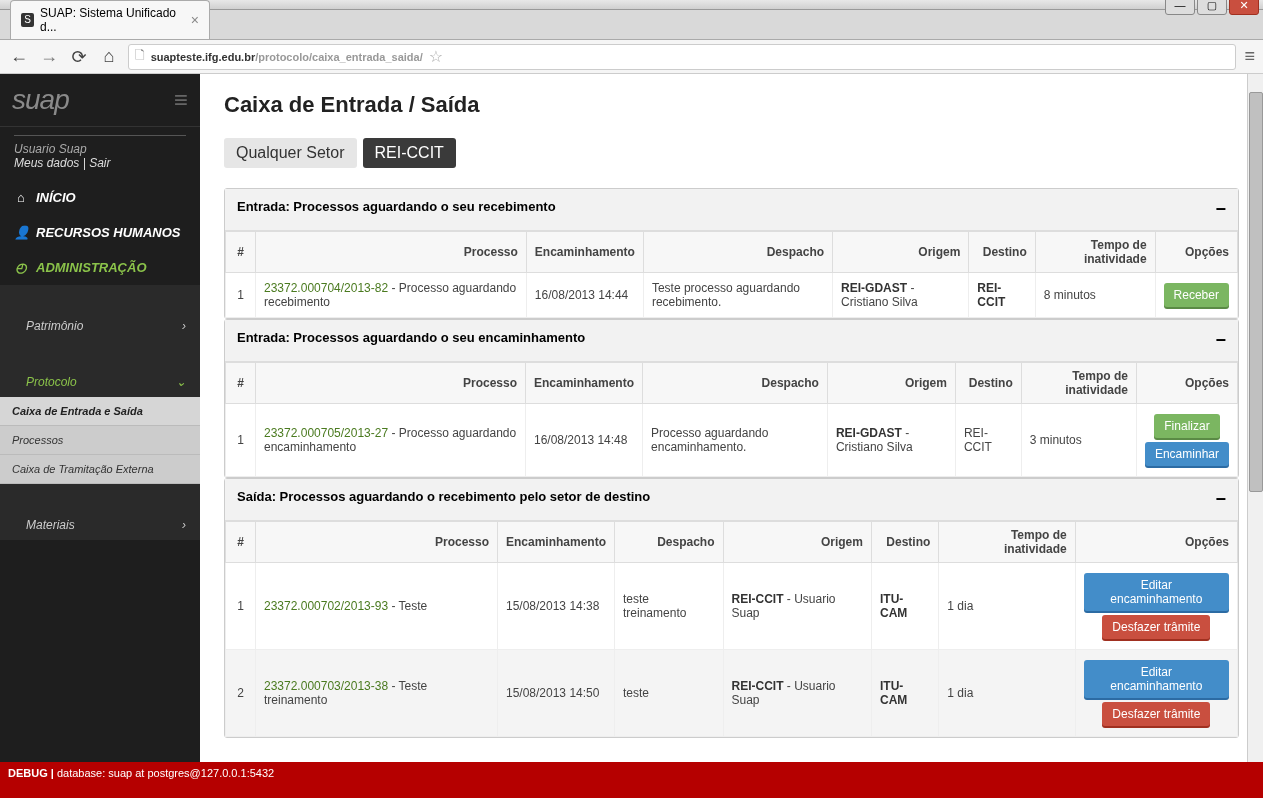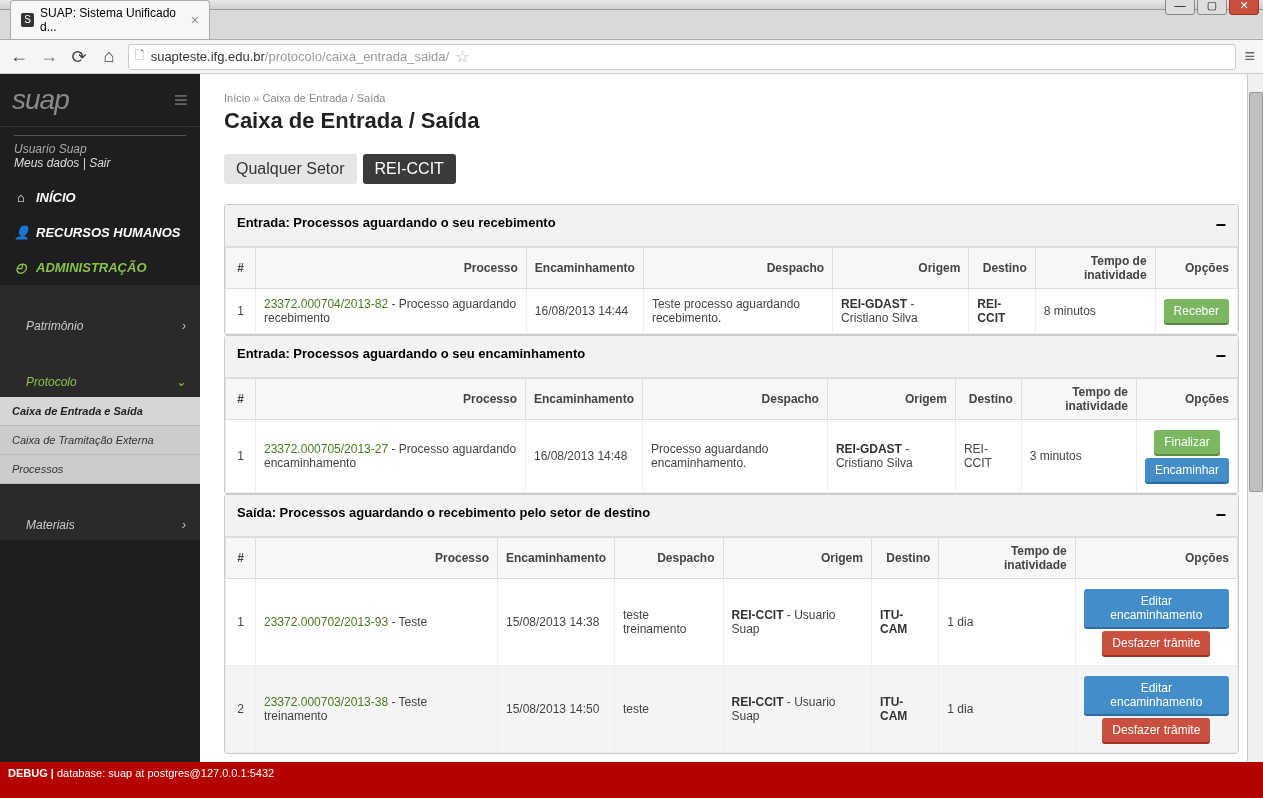--- a/index.html
+++ b/index.html
@@ -13,21 +13,21 @@
 .win-close { background:#c94f3f; color:#fff; border-color:#a03020;}
 .tabstrip { height: 30px; background: #d9d9d9; display:flex; align-items:flex-end; padding-left:10px; border-bottom:1px solid #aaa;}
 .tab { background:#f7f7f7; border:1px solid #aaa; border-bottom:none; border-radius:4px 4px 0 0; padding:5px 10px; display:flex; align-items:center; gap:6px; font-size:12px; max-width:200px; }
 .tab-favicon { width:14px;height:14px;background:#333;border-radius:2px;color:#fff;font-size:10px;line-height:14px;text-align:center;}
 .tab-close { color:#888; font-size:14px; cursor:pointer;}
 .toolbar { height:34px; background:#f5f5f5; border-bottom:1px solid #ccc; display:flex; align-items:center; gap:8px; padding:0 8px;}
 .nav-btn { color:#777; font-size:18px; width:22px;text-align:center;cursor:pointer;}
 .nav-btn.enabled { color:#444;}
 .urlbar { flex:1; height:26px; border:1px solid #ccc; border-radius:3px; display:flex; align-items:center; padding:0 6px; background:#fff;}
 .urlbar .page-icon{color:#888;margin-right:6px;}
-.url-text { font-size:13px; color:#333; white-space:nowrap; overflow:hidden;}
+.url-text { font-size:11px; color:#333; white-space:nowrap; overflow:hidden;font-weight:bold;}
 .url-path { color:#999;}
 .star-icon { color:#aaa; font-size:16px; margin-left:6px;}
 .menu-icon { font-size:18px;color:#666;cursor:pointer;}
 
 
 .app { display:flex; height: calc(798px - 10px - 30px - 34px - 22px); }
 .sidebar { width:200px; background:#1e1e1e; color:#ccc; display:flex; flex-direction:column;font-style:italic;}
 .logo-row { display:flex; align-items:center; justify-content:space-between; padding:10px 12px;}
 .logo { font-size:28px; font-weight:300; color:#8a8a8a; letter-spacing:-1px;}
 .ham { font-size:24px; color:#666; cursor:pointer;}
@@ -139,34 +139,31 @@
         <div class="subnav-item">
           <span>Patrimônio</span>
           <span class="caret">›</span>
         </div>
         <div class="subnav-item active">
           <span>Protocolo</span>
           <span class="caret">⌄</span>
         </div>
         <div class="sub2">
           <div class="sub2-item sel">Caixa de Entrada e Saída</div>
+          <div class="sub2-item">Processos</div>
           <div class="sub2-item">Caixa de Tramitação Externa</div>
-          <div class="sub2-item">Processos</div>
         </div>
         <div class="subnav-item">
           <span>Materiais</span>
           <span class="caret">›</span>
         </div>
       </div>
     </div>
 
     <div class="content">
-      <div class="breadcrumb">
-        <a>Início</a><span> » </span><span>Caixa de Entrada / Saída</span>
-      </div>
       <h1 class="page-title">Caixa de Entrada / Saída</h1>
       <div class="filter-btns">
         <div class="pill">Qualquer Setor</div>
         <div class="pill dark">REI-CCIT</div>
       </div>
 
       <div class="panel">
         <div class="panel-head">
           <span>Entrada: Processos aguardando o seu recebimento</span>
           <span class="panel-toggle">−</span>

